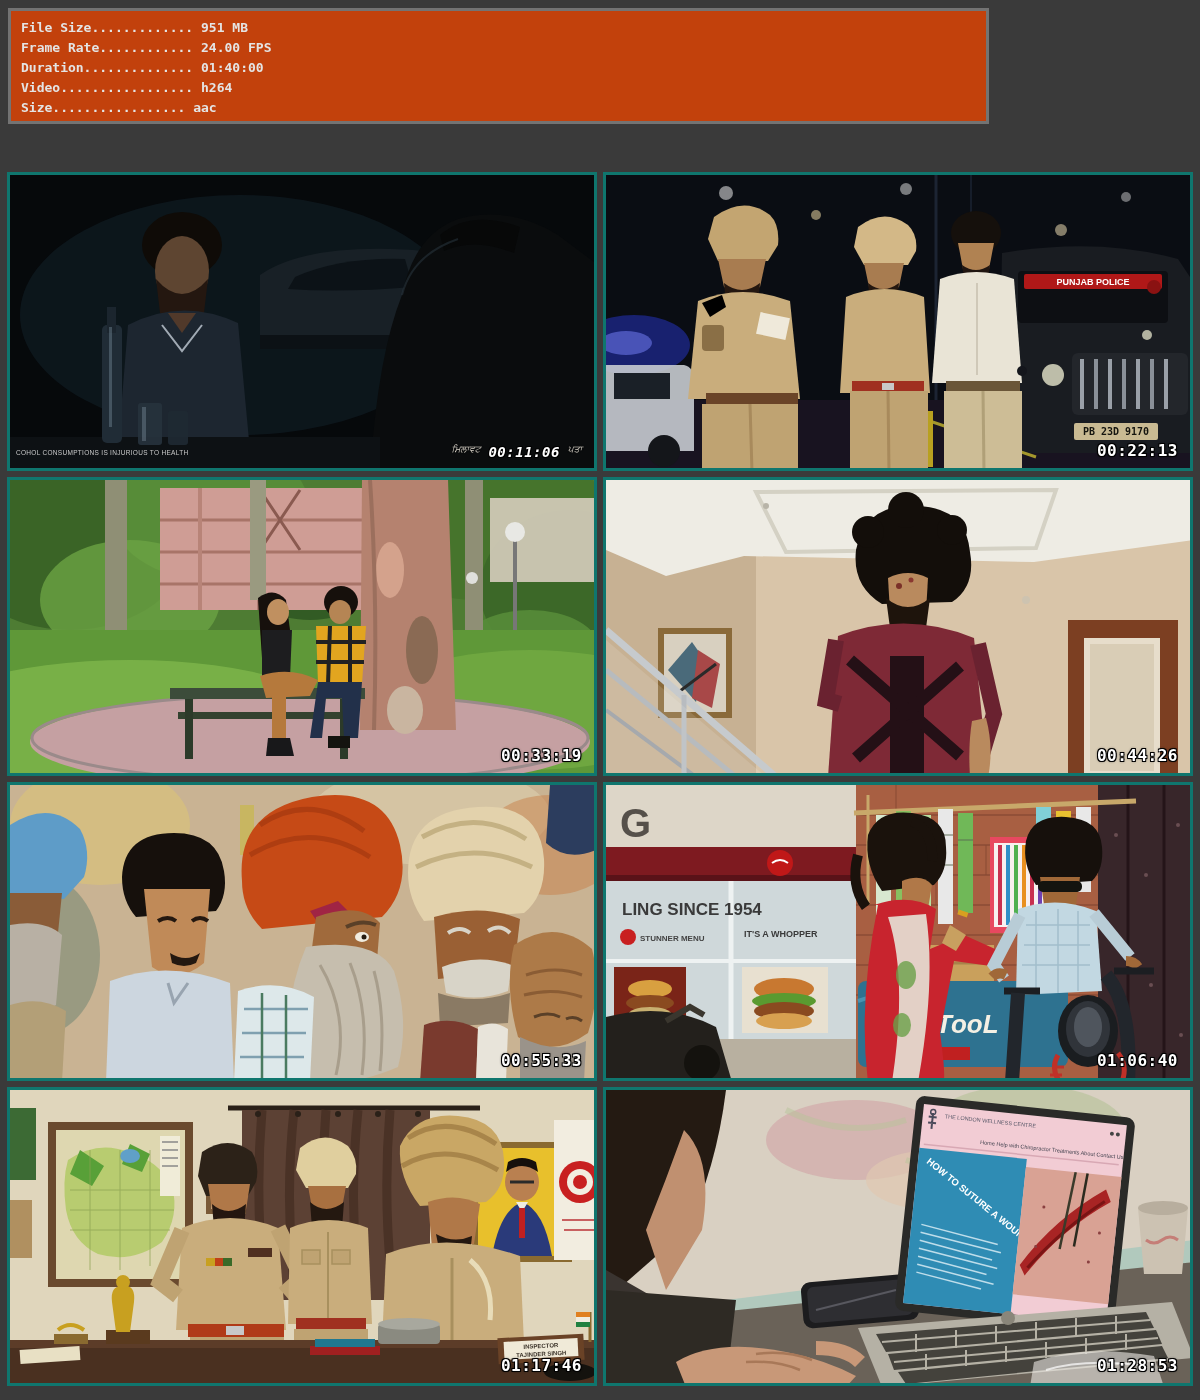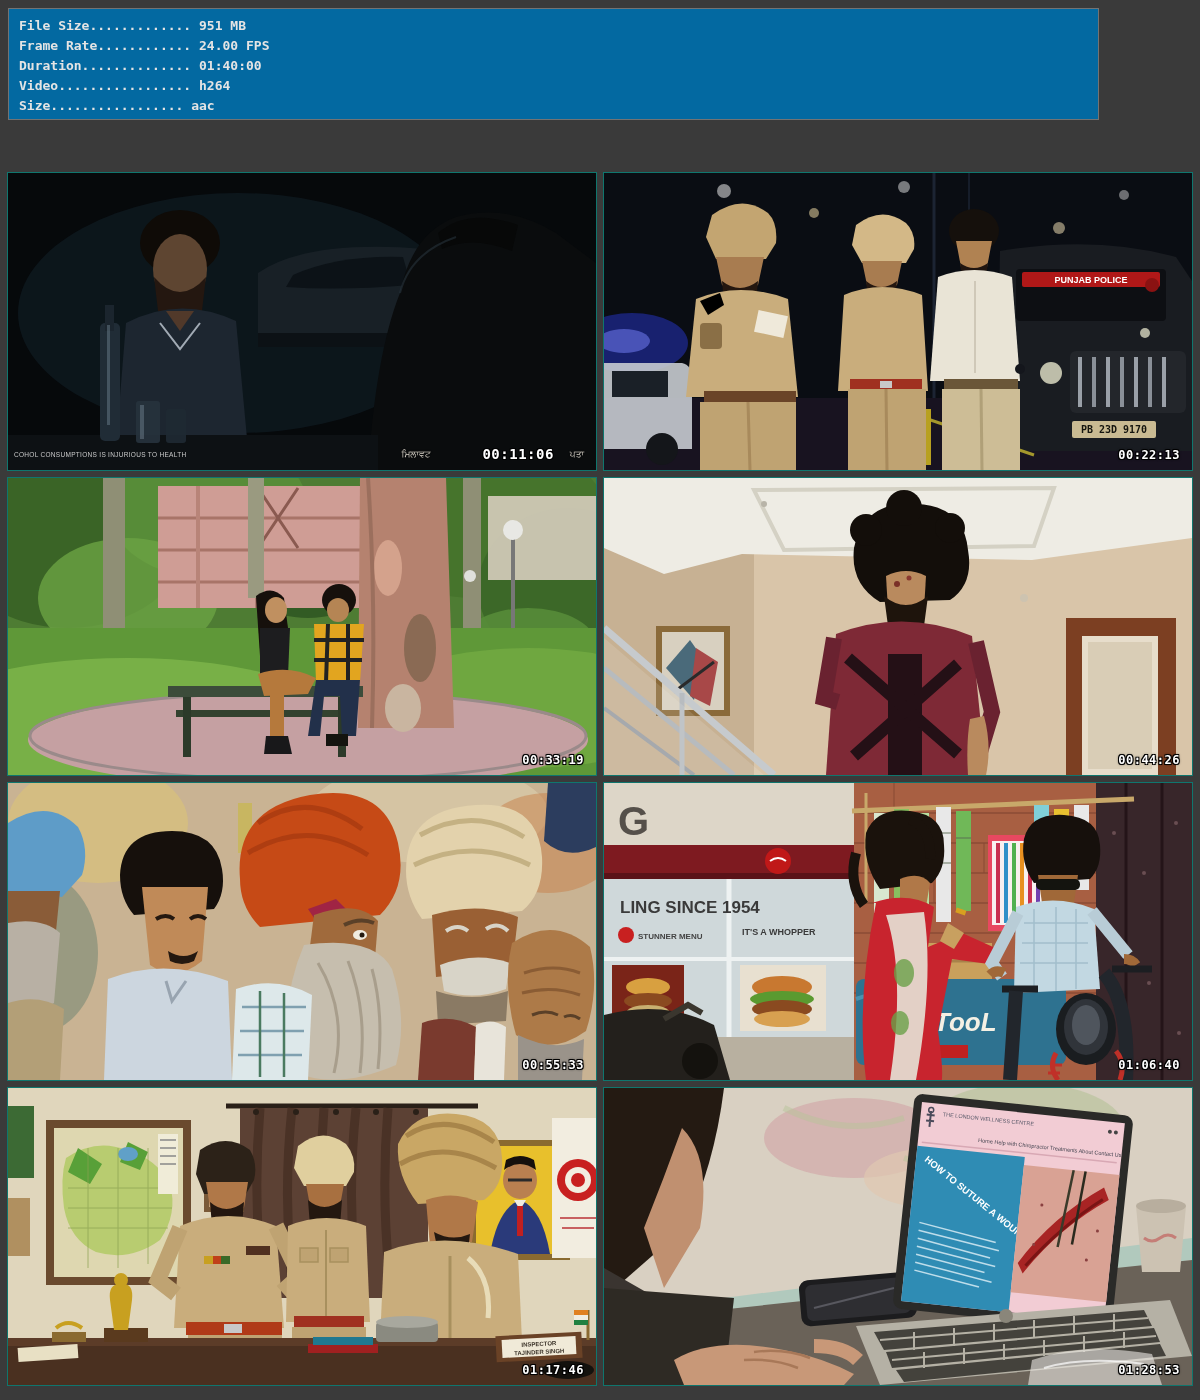--- a/index.html
+++ b/index.html
@@ -4,24 +4,24 @@
 <style>
   html,body{margin:0;padding:0;}
   body{
     width:1200px;height:1400px;
     background:#3a3a3a;
     position:relative;
     font-family:"Liberation Sans",sans-serif;
     overflow:hidden;
   }
   .info-panel{
-    position:absolute;left:8px;top:8px;width:1091px;
+    position:absolute;left:8px;top:8px;width:981px;
     box-sizing:border-box;
-    background:#0369a1;
-    border:1px solid #737373;
+    background:#c2410c;
+    border:3px solid #737373;
     padding:7px 10px 3px 10px;
   }
   .info-line{
     font-family:"DejaVu Sans Mono","Liberation Mono",monospace;
     font-weight:bold;
     font-size:13px;
     line-height:20px;
     color:#e4e4e4;
     white-space:pre;
   }
@@ -36,40 +36,39 @@
   .grid{
     position:absolute;top:172px;left:7px;width:1186px;
     display:grid;
     grid-template-columns:repeat(2,590px);
     grid-auto-rows:299px;
     gap:6px;
   }
   .shot{
     position:relative;
     box-sizing:border-box;
-    border:1px solid #0f766e;
+    border:3px solid #0f766e;
     background:#8b5cf6;
     overflow:hidden;
   }
   .shot svg{display:block;}
   .ts{
     position:absolute;right:12px;bottom:8px;
     font-family:"DejaVu Sans Mono","Liberation Mono",monospace;
-    font-weight:bold;font-size:12px;color:#ffffff;letter-spacing:.5px;
+    font-weight:bold;font-size:16px;color:#ffffff;letter-spacing:.5px;
     text-shadow:-1px -1px 0 #000,1px -1px 0 #000,-1px 1px 0 #000,1px 1px 0 #000,0 0 3px #000;
   }
   .subrow{
     position:absolute;right:12px;bottom:8px;
-    display:flex;align-items:center;gap:16px;
+    display:flex;align-items:flex-start;gap:8px;font-style:italic;
   }
   .subrow .ts-inline{
     font-family:"DejaVu Sans Mono","Liberation Mono",monospace;
     font-weight:bold;font-size:14px;color:#fff;letter-spacing:.5px;
     text-shadow:-1px -1px 0 #000,1px -1px 0 #000,-1px 1px 0 #000,1px 1px 0 #000;
-    margin-left:36px;
   }
   .subtitle-frag{
     font-size:9px;color:#efe9dd;opacity:.9;
     text-shadow:0 0 2px #000;
   }
   .warn{
     position:absolute;left:6px;bottom:12px;
     font-size:6.5px;color:#dddddd;opacity:.9;letter-spacing:.3px;
   }
 </style>

